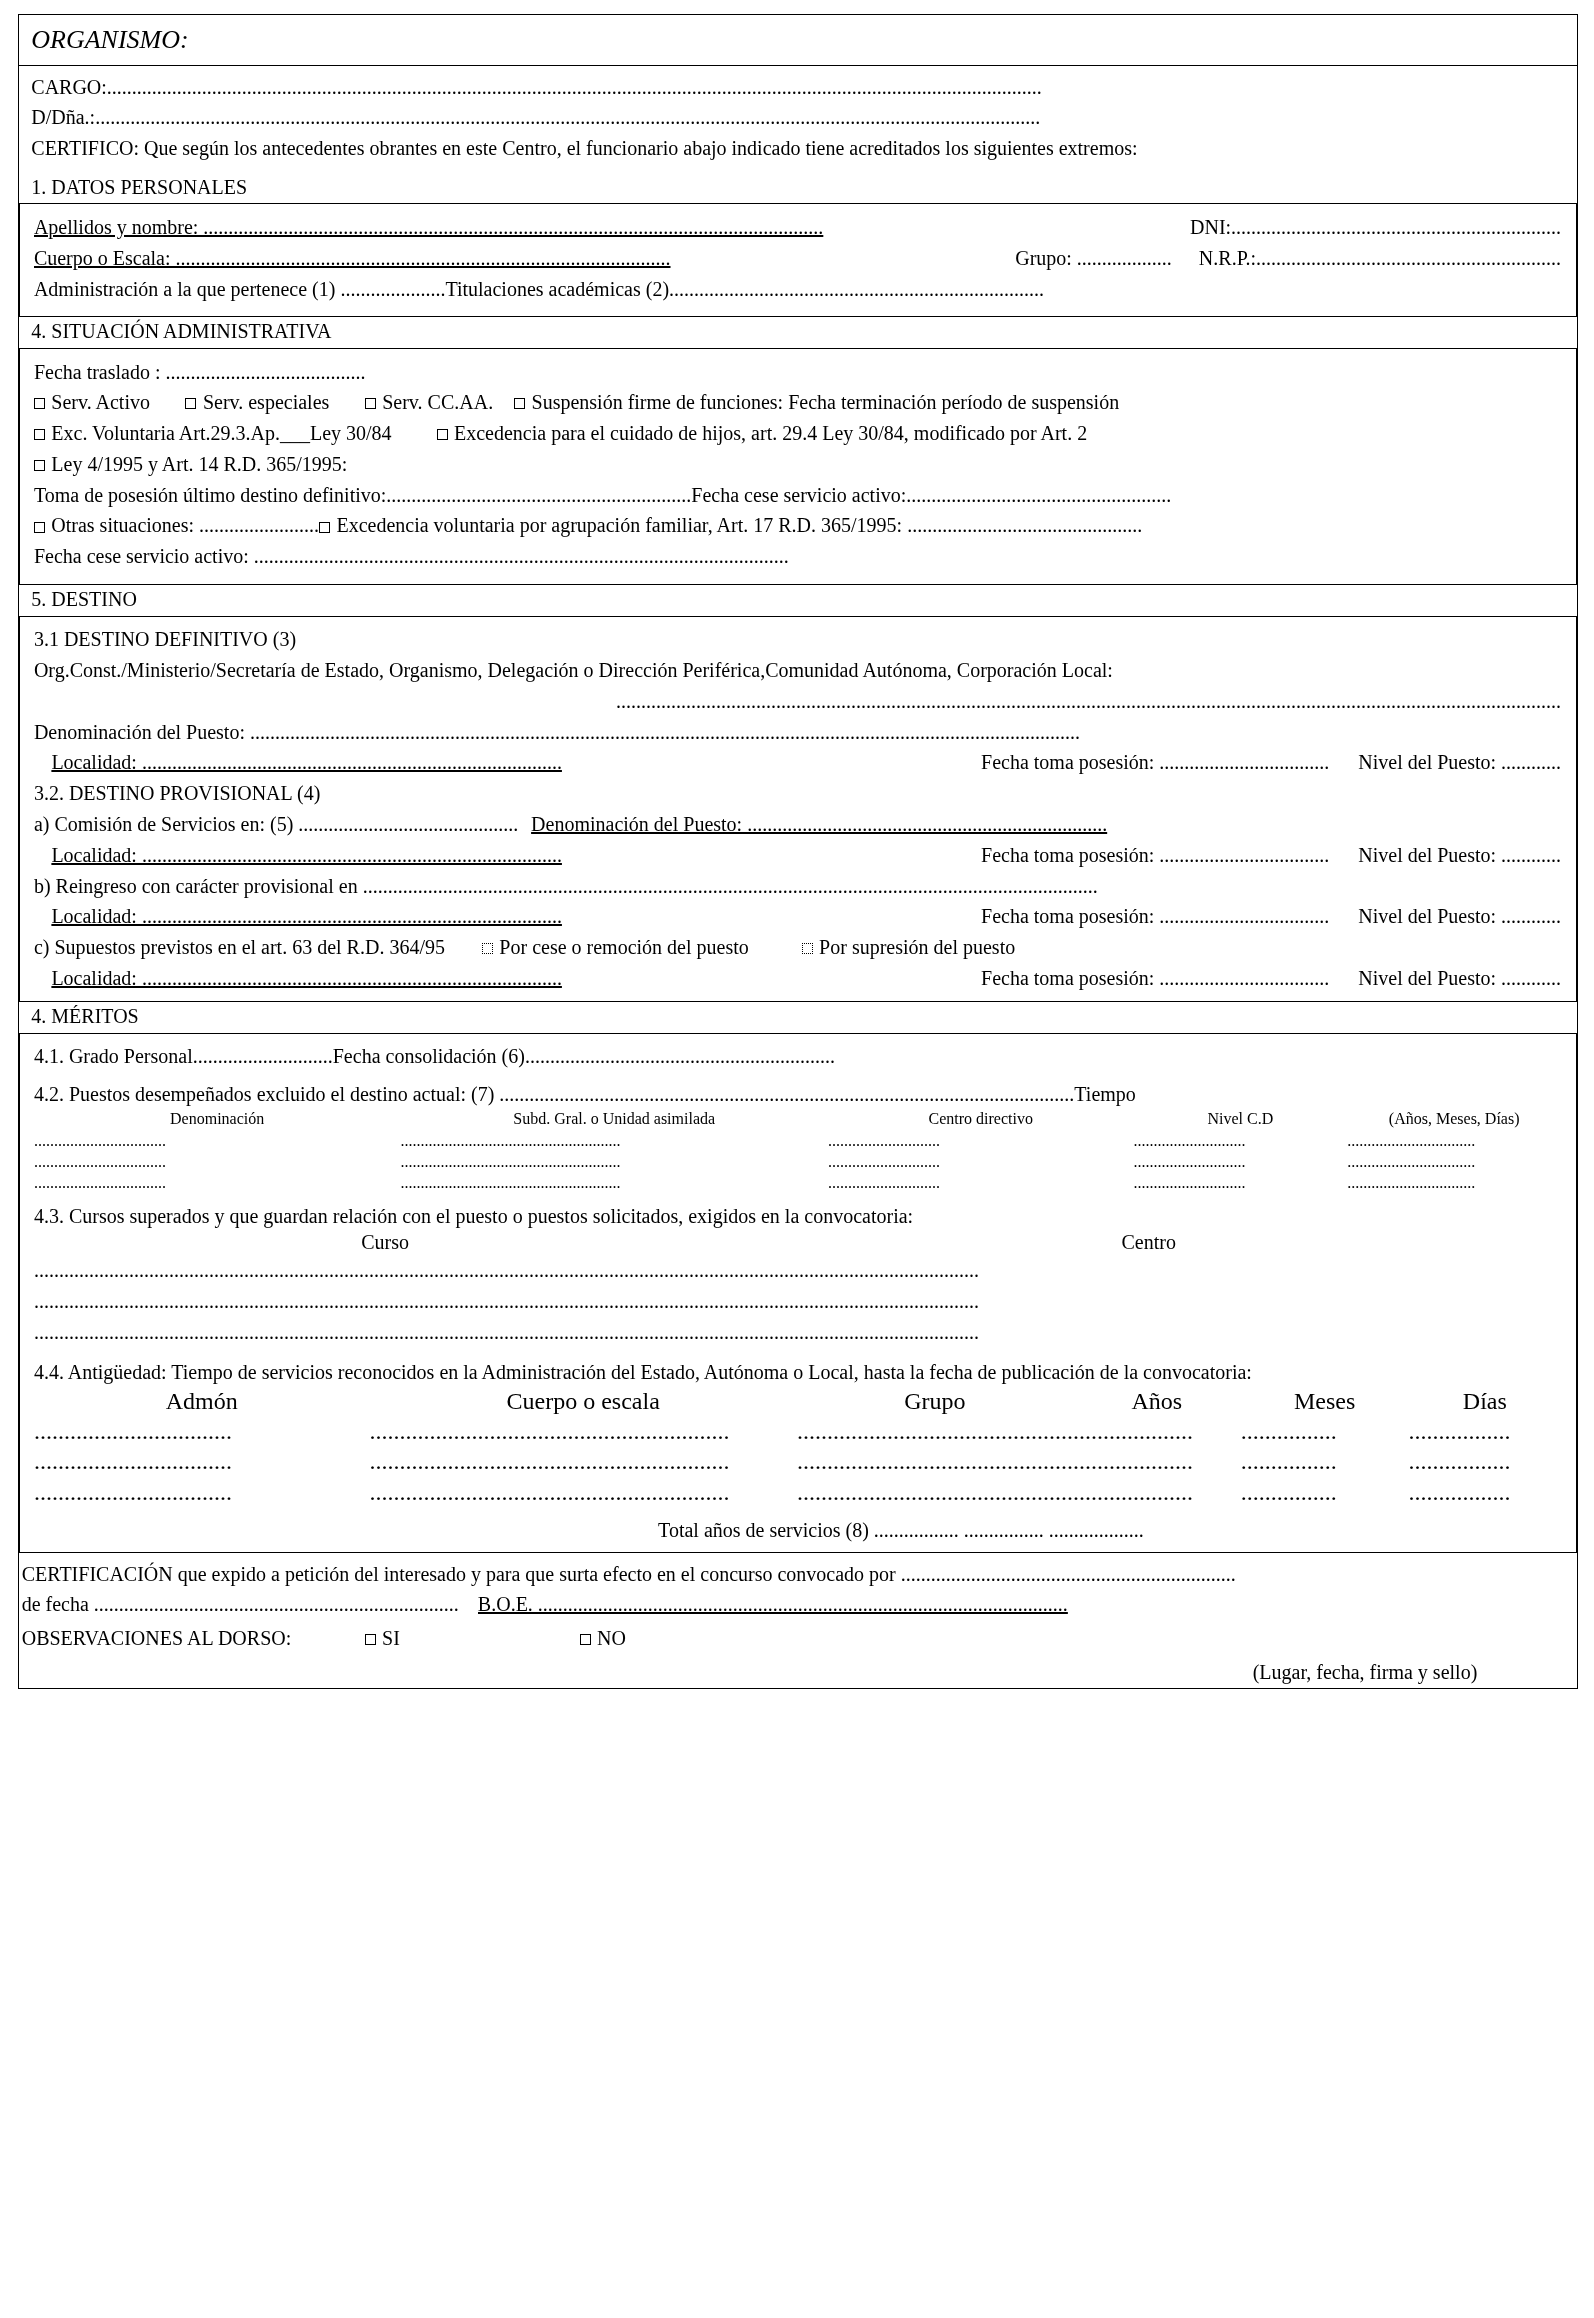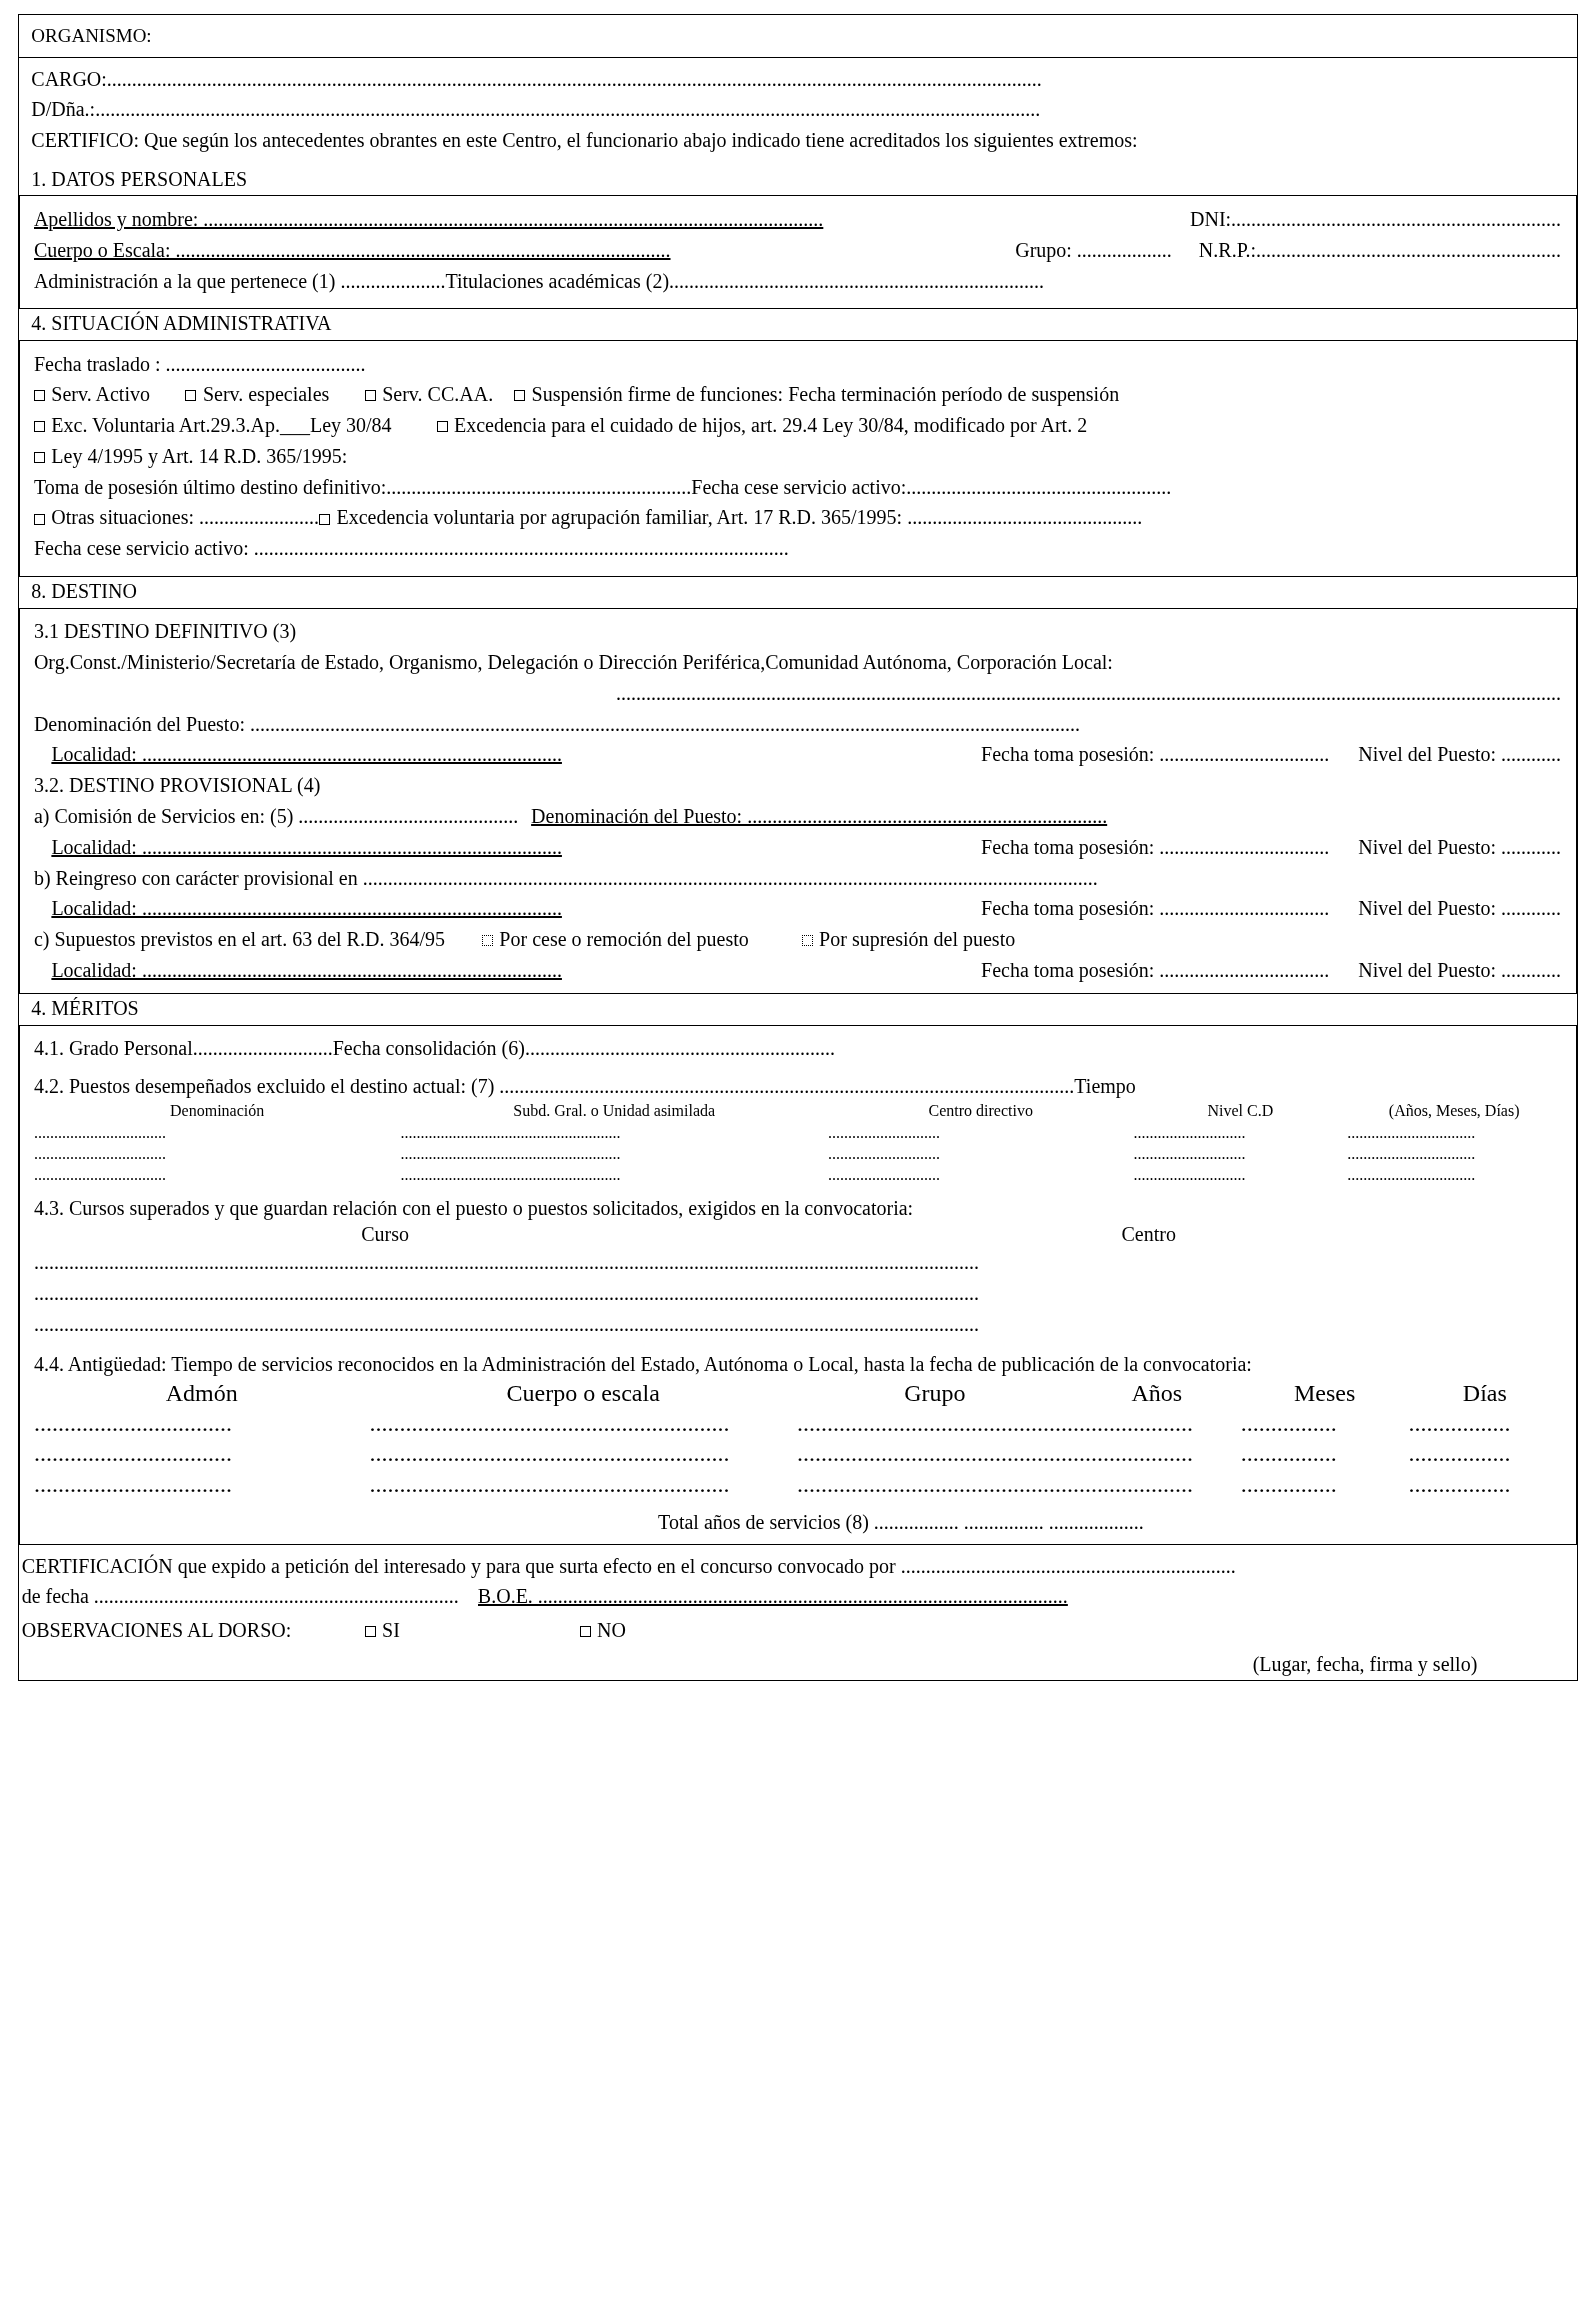--- a/index.html
+++ b/index.html
@@ -31,21 +31,22 @@
     font-size: 20px;
     line-height: 1.30;
     margin: 0 0 4.8px 0;
     white-space: nowrap;
     overflow: hidden;
   }
   .row.wrap { white-space: normal; }
   .title-box {
     border-bottom: 1.6px solid #000;
     padding: 9.6px 12.8px 9.6px 12.8px;
-    font-size: 19px;
+    font-size: 26px;
+    font-style: italic;
   }
   .section-head {
     font-size: 20px;
     padding: 3.2px 12.8px 4.8px 12.8px;
   }
   .inner {
     border: 1.6px solid #000;
     box-sizing: border-box;
     margin: 0 0 0 0;
   }
@@ -158,21 +159,21 @@
           <span class="cb"></span><span>Ley 4/1995 y Art. 14 R.D. 365/1995:</span>
         </div>
         <div class="row">Toma de posesión último destino definitivo:.............................................................Fecha cese servicio activo:.....................................................</div>
         <div class="row">
           <span class="cb"></span><span>Otras situaciones: ........................</span><span class="cb"></span><span>Excedencia voluntaria por agrupación familiar, Art. 17 R.D. 365/1995: ...............................................</span>
         </div>
         <div class="row">Fecha cese servicio activo: ...........................................................................................................</div>
       </div>
     </div>
 
-    <div class="section-head">8. DESTINO</div>
+    <div class="section-head">5. DESTINO</div>
 
     <div class="inner">
       <div class="pad">
         <div class="row">3.1 DESTINO DEFINITIVO (3)</div>
         <div class="row wrap" style="text-align:justify">Org.Const./Ministerio/Secretaría de Estado, Organismo, Delegación o Dirección Periférica,Comunidad Autónoma, Corporación   Local:</div>
         <div class="row" style="text-align:right">.............................................................................................................................................................................................</div>
         <div class="row">Denominación del Puesto: ......................................................................................................................................................................</div>
         <div class="row flexline" style="padding-left:17.5px">
           <span class="grow">Localidad: ....................................................................................</span>
           <span class="nowrap">Fecha toma posesión: ..................................</span>

